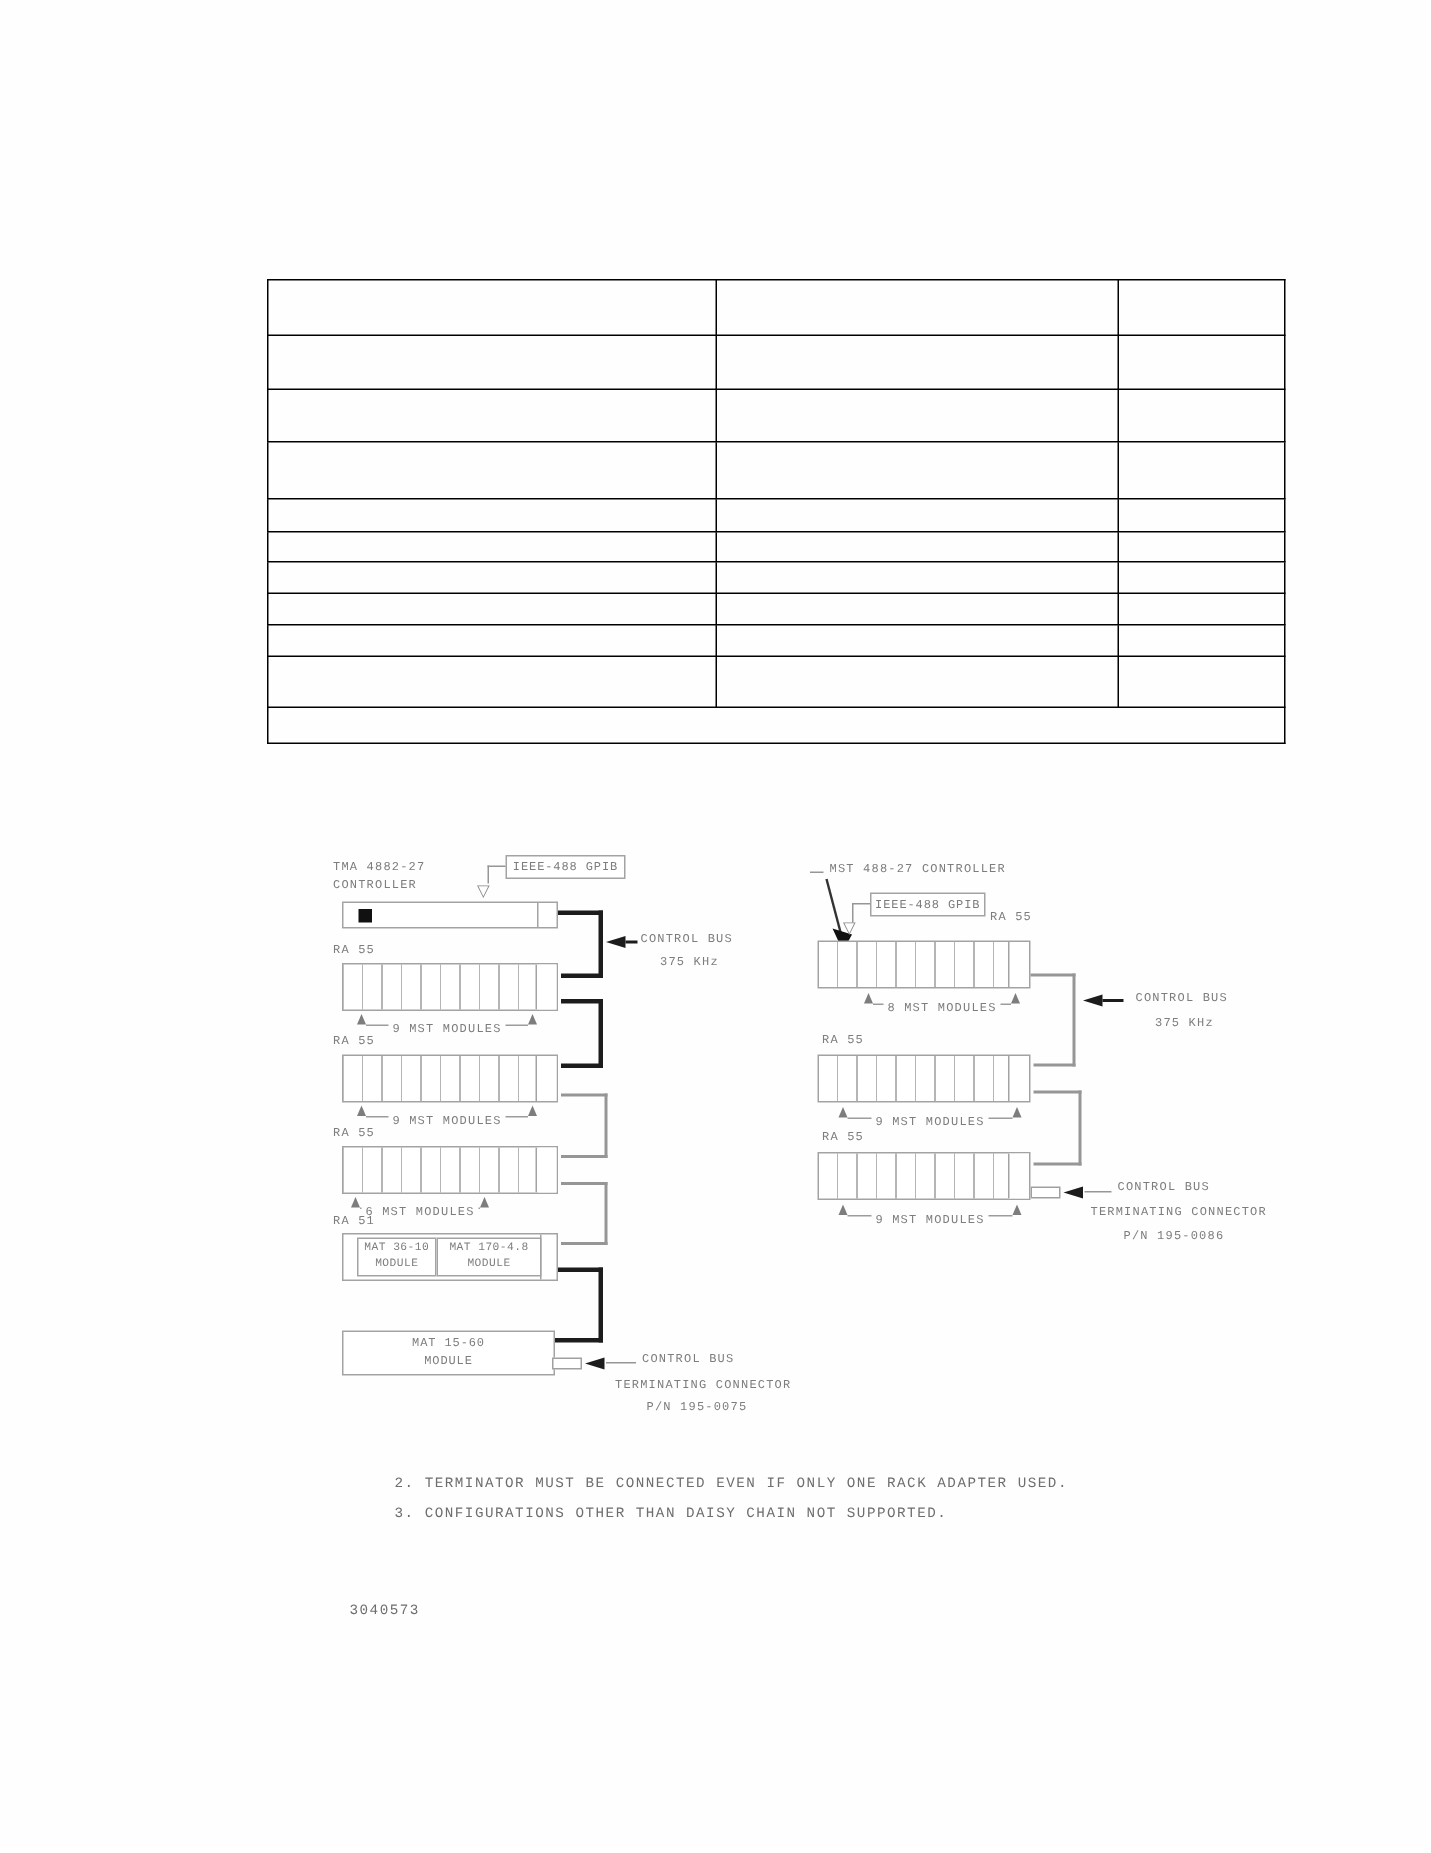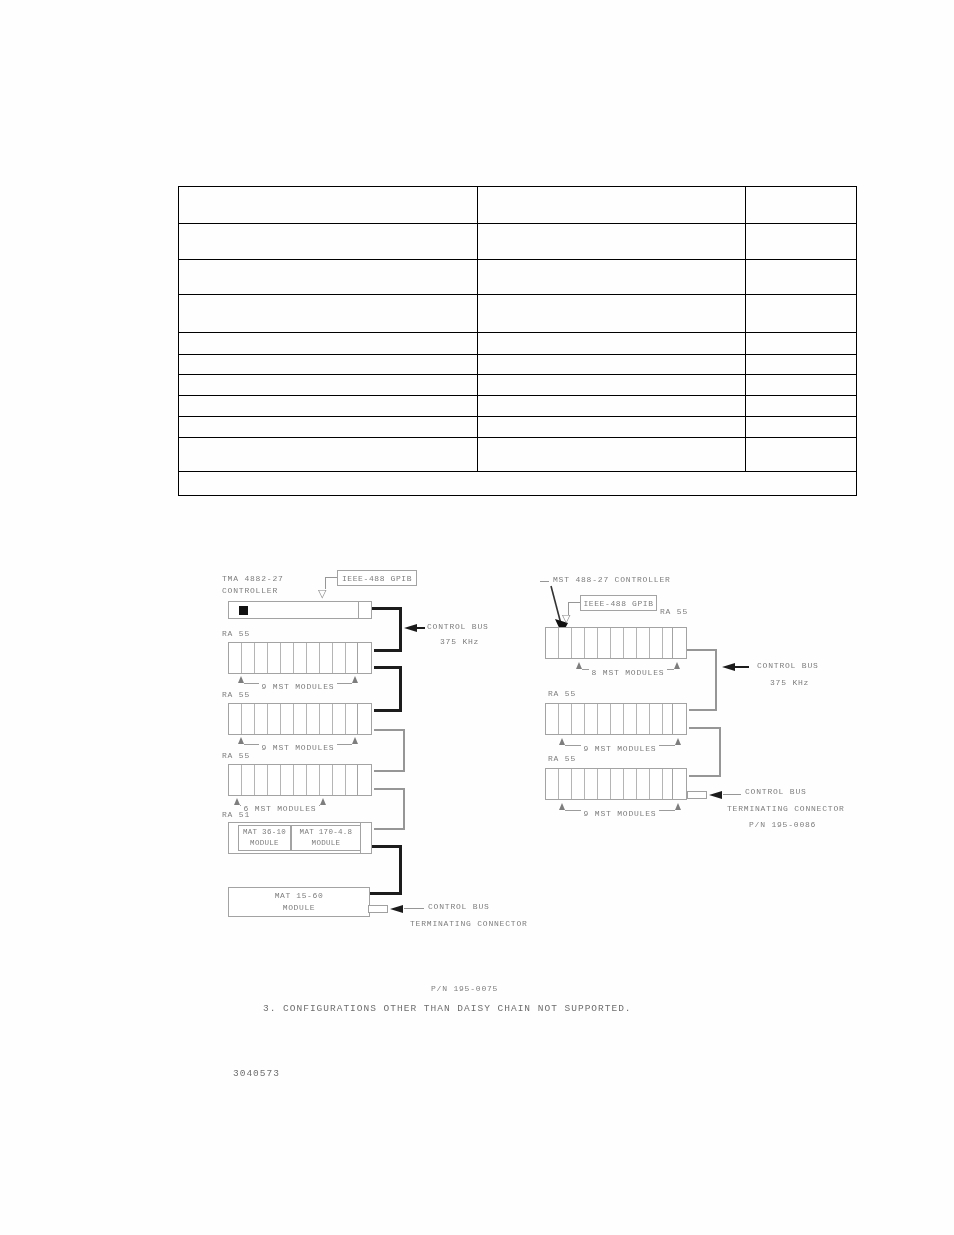--- a/index.html
+++ b/index.html
@@ -197,21 +197,21 @@
   <div class="arrL" style="left:404px;top:624px"></div>
   <div class="bh" style="left:417px;top:627px;width:8px;height:2px"></div>
   <div class="t" style="left:427px;top:622px">CONTROL BUS</div>
   <div class="t" style="left:440px;top:637px">375 KHz</div>
 
   <div class="conn" style="left:368px;top:905px;width:20px;height:8px"></div>
   <div class="arrL" style="left:390px;top:905px"></div>
   <div class="gh" style="left:404px;top:908px;width:20px;height:1px"></div>
   <div class="t" style="left:428px;top:902px">CONTROL BUS</div>
   <div class="t" style="left:410px;top:919px">TERMINATING CONNECTOR</div>
-  <div class="t" style="left:431px;top:984px">P/N 195-0075</div>
+  <div class="t" style="left:431px;top:934px">P/N 195-0075</div>
 
   <div class="gh" style="left:540px;top:581px;width:9px;height:1px"></div>
   <div class="t" style="left:553px;top:575px">MST 488-27 CONTROLLER</div>
   <svg style="position:absolute;left:543px;top:584px" width="28" height="54">
     <line x1="8" y1="2" x2="18" y2="40" stroke="#333" stroke-width="1.6"></line>
     <polygon points="19,50 12,35 25,39" fill="#111"></polygon>
   </svg>
 
   <div class="box gpib" style="left:580px;top:595px;width:77px;height:16px">
     <span>IEEE-488 GPIB</span>
@@ -268,17 +268,18 @@
   <div class="t" style="left:757px;top:661px">CONTROL BUS</div>
   <div class="t" style="left:770px;top:678px">375 KHz</div>
 
   <div class="conn" style="left:687px;top:791px;width:20px;height:8px"></div>
   <div class="arrL" style="left:709px;top:791px"></div>
   <div class="gh" style="left:723px;top:794px;width:18px;height:1px"></div>
   <div class="t" style="left:745px;top:787px">CONTROL BUS</div>
   <div class="t" style="left:727px;top:804px">TERMINATING CONNECTOR</div>
   <div class="t" style="left:749px;top:820px">P/N 195-0086</div>
 
+  <div class="note" style="left:263px;top:983px">2. TERMINATOR MUST BE CONNECTED EVEN IF ONLY ONE RACK ADAPTER USED.</div>
   <div class="note" style="left:263px;top:1003px">3. CONFIGURATIONS OTHER THAN DAISY CHAIN NOT SUPPORTED.</div>
 
   <div class="note" style="left:233px;top:1068px">3040573</div>
 
 </div>
 
 </body></html>

